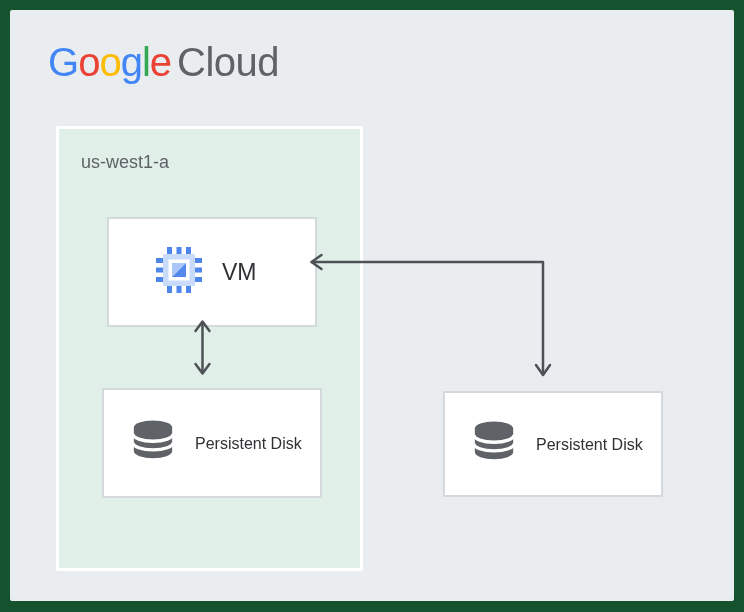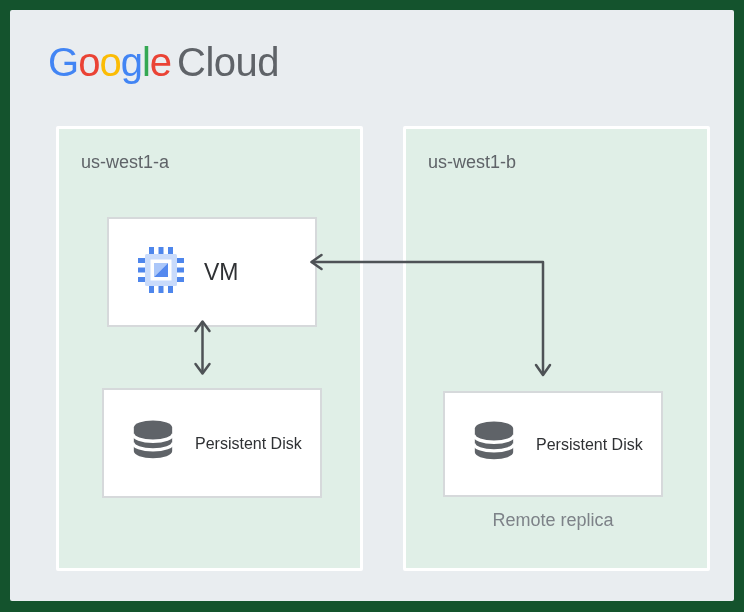--- a/index.html
+++ b/index.html
@@ -29,21 +29,21 @@
   .zone-b { left:393px; }
   .zone-label {
     position:absolute; left:22px; top:23px;
     font-size:18px; color:#5f6368;text-align:center;
   }
   
   .node {
     position:absolute; background:#ffffff; border:2px solid #d6d9db;
     display:flex; align-items:center;
   }
-  .node-vm   { left:97px;  top:207px; width:210px; height:110px; padding-left:28px; }
+  .node-vm   { left:97px;  top:207px; width:210px; height:110px; padding-left:46px; }
   .node-da   { left:92px;  top:378px; width:220px; height:110px; padding-left:26px; }
   .node-db   { left:433px; top:381px; width:220px; height:106px; padding-left:26px; }
   .node .icon { flex:0 0 auto; }
   .node-label {
     margin-left:19px; font-size:16px; line-height:29px;
     color:#2f3134; max-width:118px;
   }
   .vm-label { font-size:23px; }
   .caption {
     position:absolute; left:433px; top:500px; width:220px;
@@ -58,23 +58,20 @@
   <div class="card">
 
     <div class="logo">
       <span style="color: rgb(66, 133, 244);">G</span><span style="color: rgb(234, 67, 53);">o</span><span style="color: rgb(251, 188, 5);">o</span><span style="color: rgb(66, 133, 244);">g</span><span style="color: rgb(52, 168, 83);">l</span><span style="color: rgb(234, 67, 53);">e</span><span class="product">Cloud</span>
     </div>
 
     <div class="zone zone-a">
       <div class="zone-label">us-west1-a</div>
     </div>
 
-    <div class="zone zone-b">
-      <div class="zone-label">us-west1-b</div>
-    </div>
 
     <div class="node node-vm">
       <span class="icon">
         <svg width="48" height="48" viewBox="0 0 48 48">
           <g fill="#4e86ec">
             <rect x="12" y="1" width="5" height="7"></rect>
               <rect x="21.5" y="1" width="5" height="7"></rect>
               <rect x="31" y="1" width="5" height="7"></rect>
             <rect x="12" y="40" width="5" height="7"></rect>
               <rect x="21.5" y="40" width="5" height="7"></rect>
@@ -110,21 +107,20 @@
       <span class="icon">
         <svg width="46" height="46" viewBox="0 0 48 48">
           <path d="M4 10 A20 7.5 0 0 1 44 10 L44 34.5 A20 7.5 0 0 1 4 34.5 Z" fill="#5f6368"></path>
           <path d="M3 16.5 A21 7.8 0 0 0 45 16.5" stroke="#ffffff" stroke-width="3.5" fill="none"></path>
           <path d="M3 25.5 A21 7.8 0 0 0 45 25.5" stroke="#ffffff" stroke-width="3.5" fill="none"></path>
         </svg>
       </span>
       <span class="node-label">Persistent Disk</span>
     </div>
 
-    <div class="caption">Remote replica</div>
   </div>
 
   <svg class="arrows" width="744" height="612">
     <g stroke="#4e5256" stroke-width="2.5" fill="none" stroke-linecap="round" stroke-linejoin="round">
 
       <path d="M312 262 H543 V374"></path>
       <path d="M321.5 255 L311.5 262 L321.5 269"></path>
       <path d="M536 365 L543 375 L550 365"></path>
 
       <path d="M202.5 323 V372"></path>

